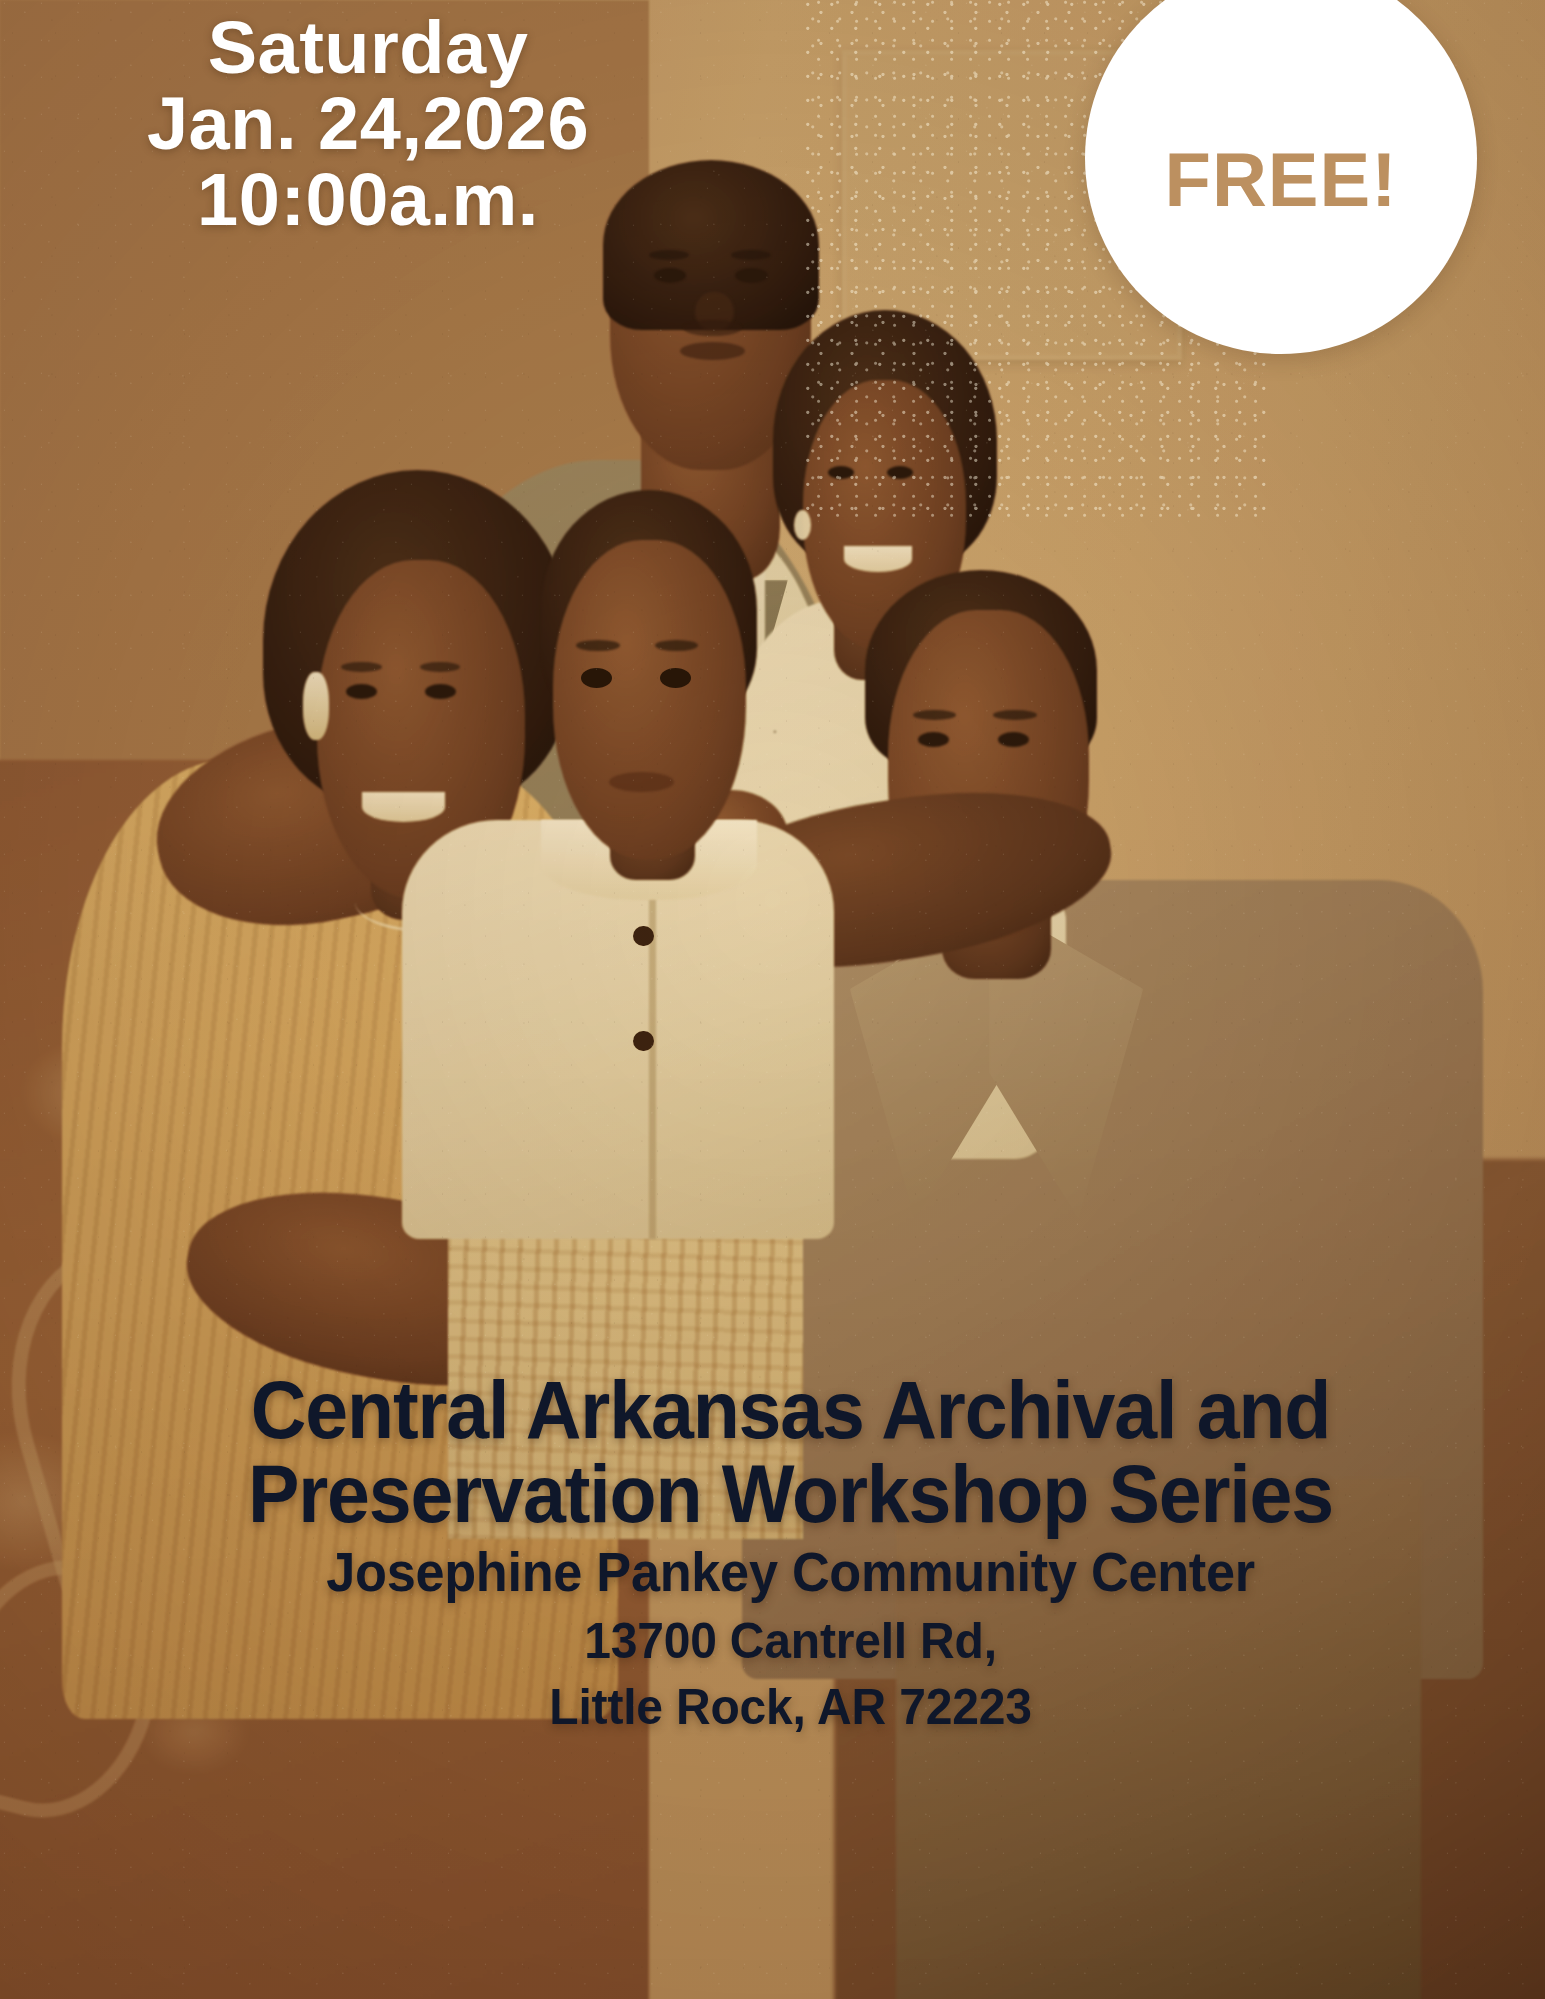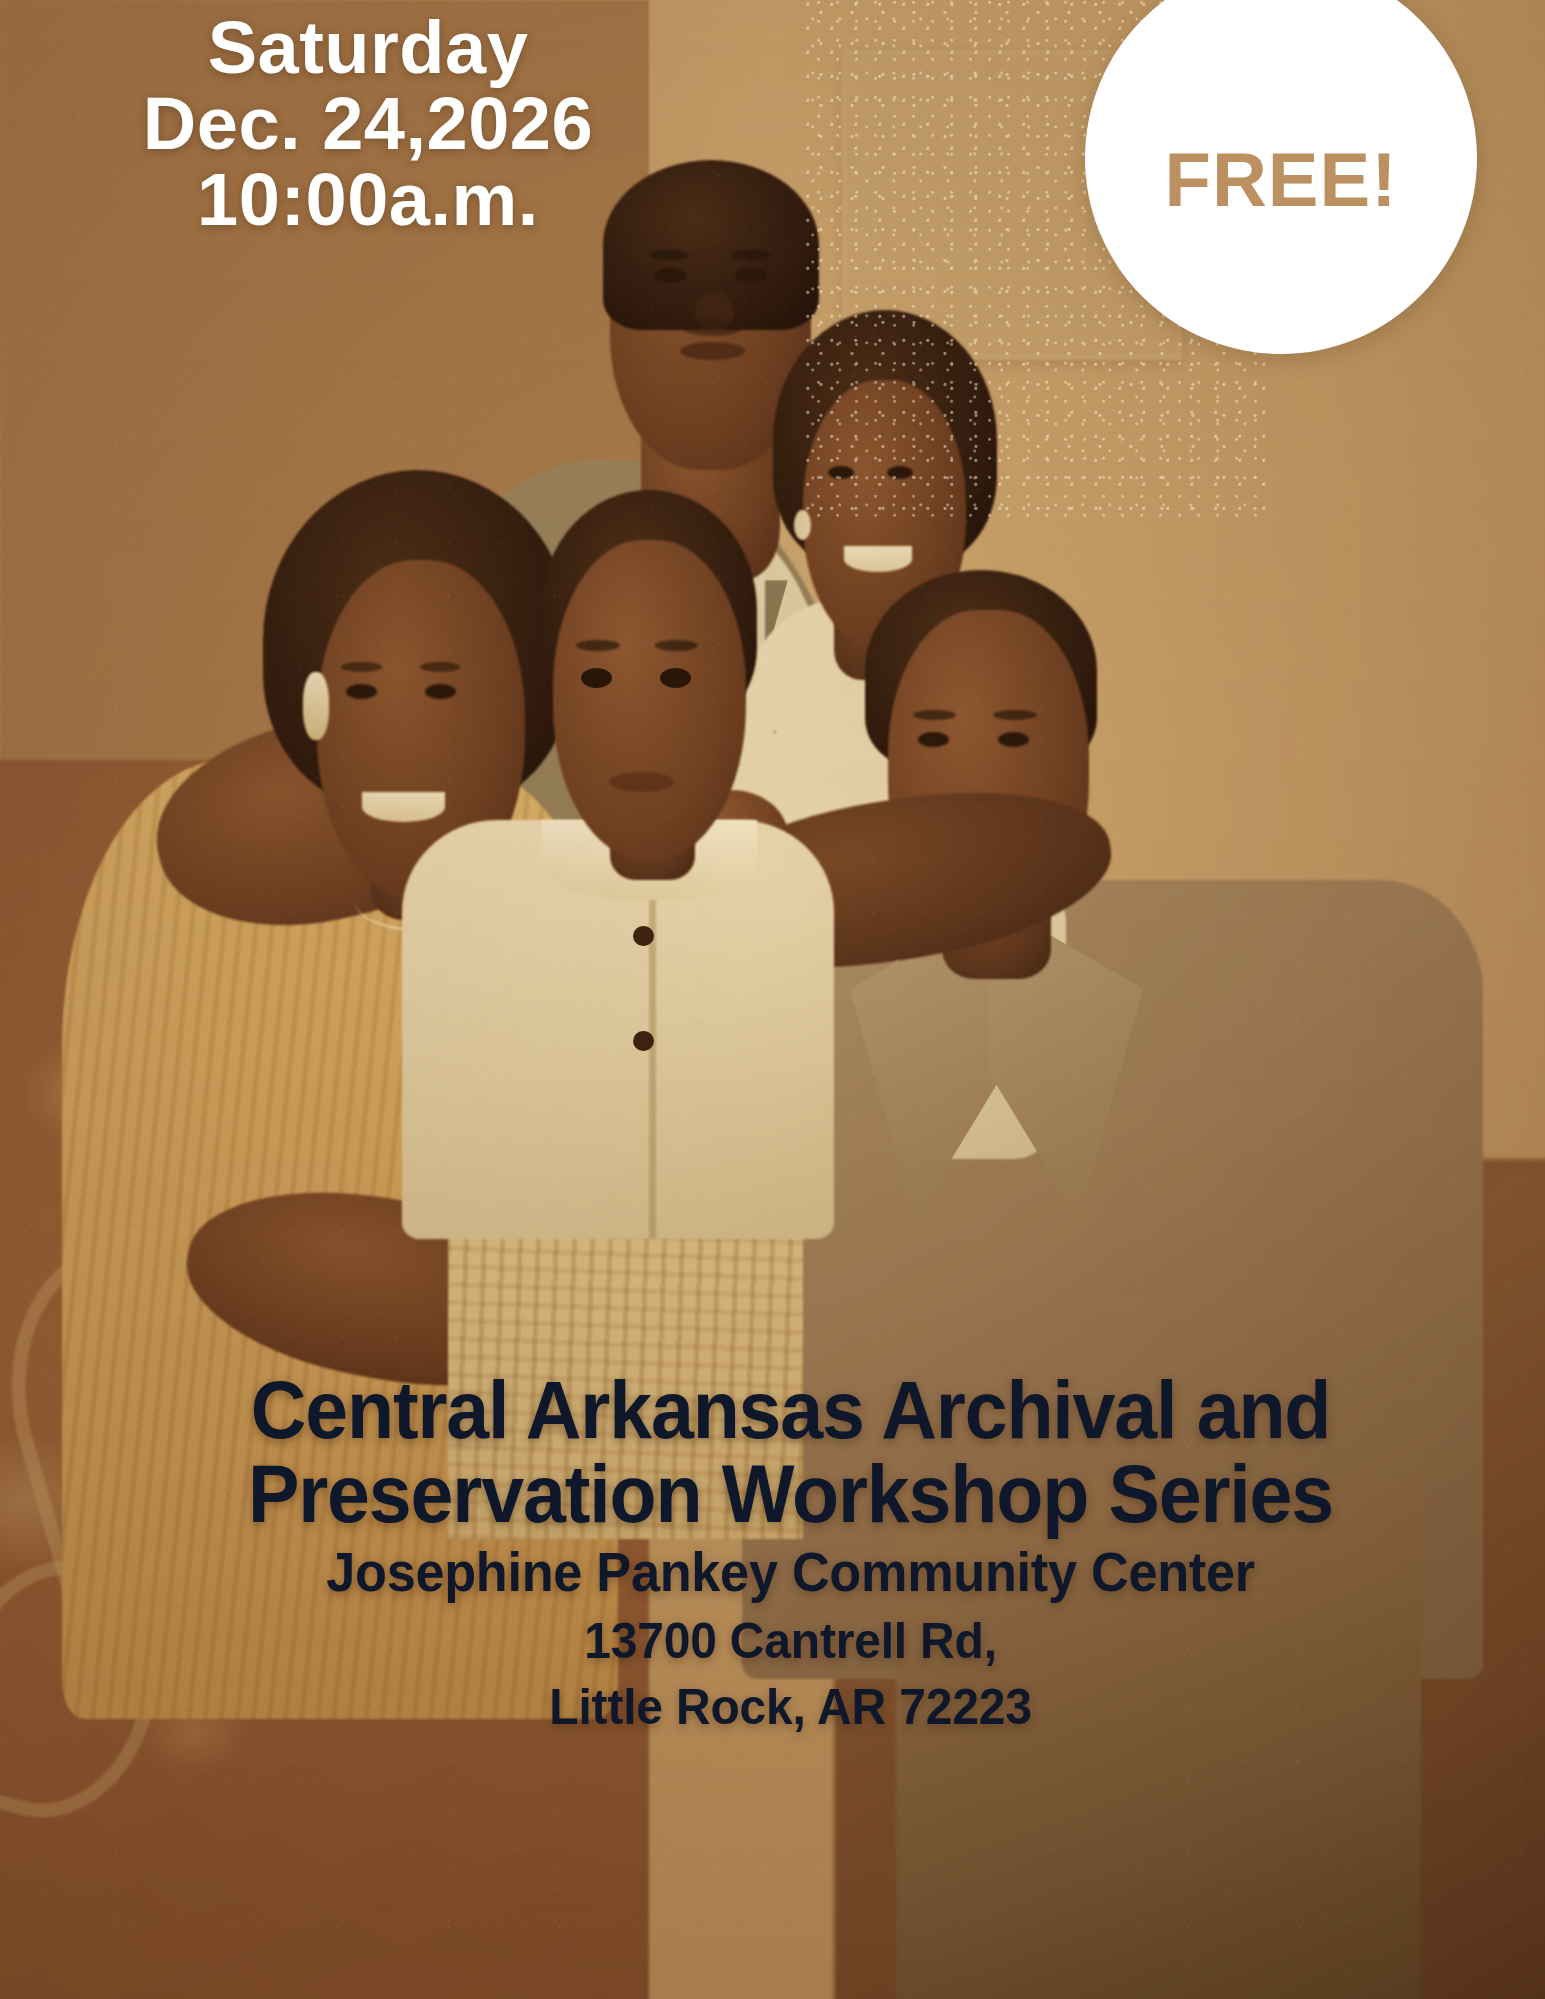--- a/index.html
+++ b/index.html
@@ -343,21 +343,21 @@
     <div class="p c-mouth"></div>
 
     <div class="grade"></div>
     <div class="warm"></div>
     <div class="grain"></div>
     <div class="sparkle"></div>
   </div>
 
   <div class="date-block">
     <div>Saturday</div>
-    <div>Dec. 24,2026</div>
+    <div>Jan. 24,2026</div>
     <div>10:00a.m.</div>
   </div>
 
   <div class="free-badge">
     <span>FREE!</span>
   </div>
 
   <div class="title-block">
     <div class="title-line">Central Arkansas Archival and</div>
     <div class="title-line">Preservation Workshop Series</div>

